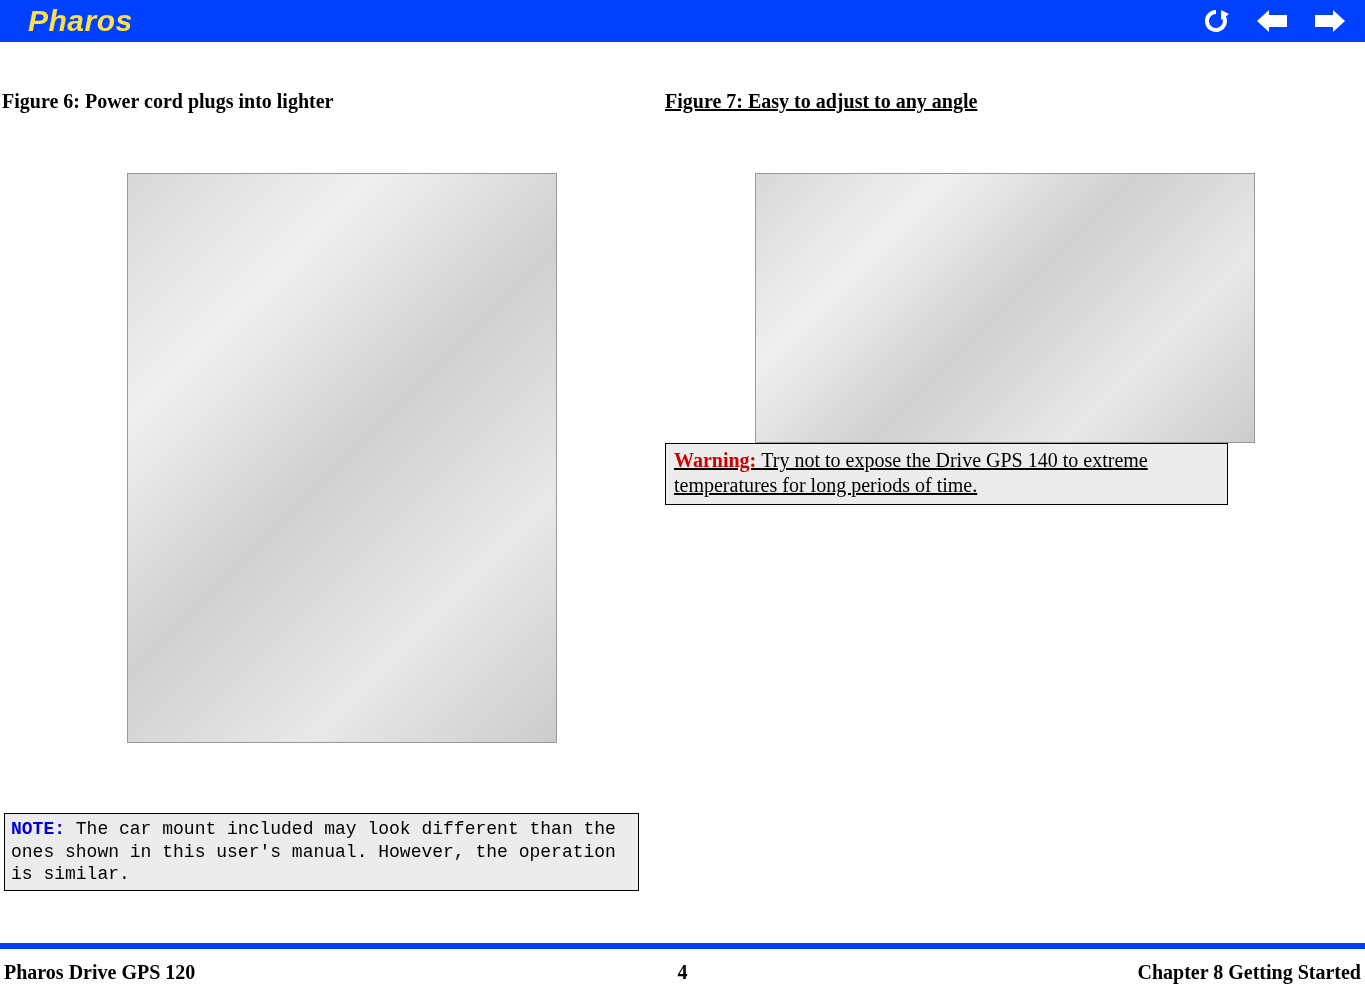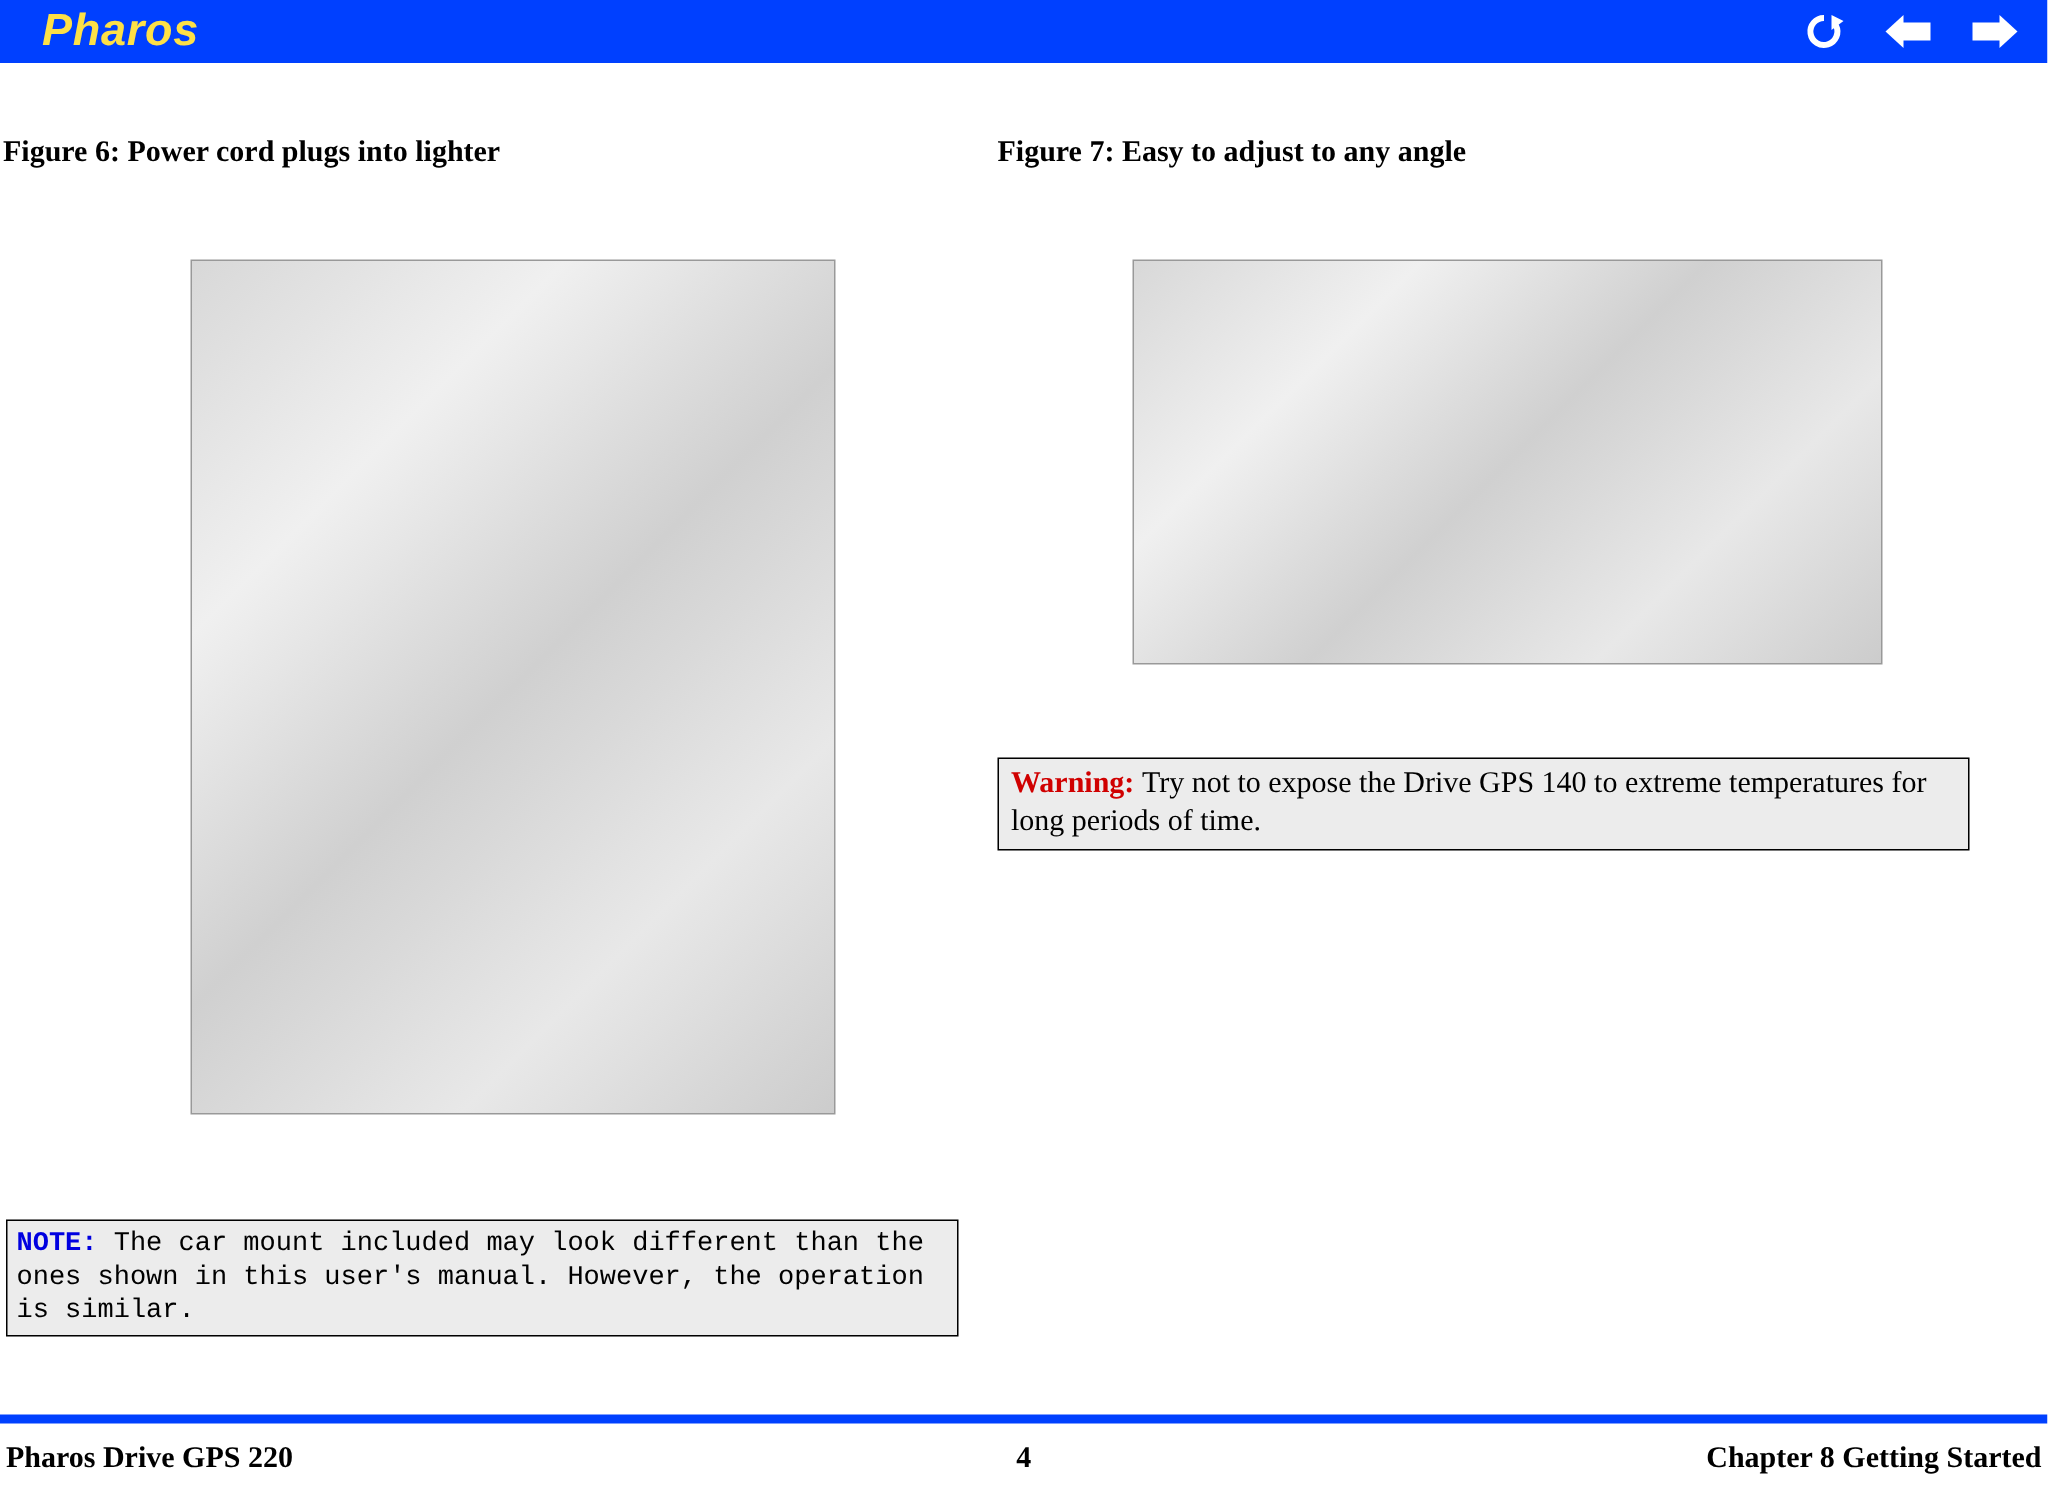--- a/index.html
+++ b/index.html
@@ -46,20 +46,21 @@
       display: flex;
       gap: 0;
     }
     .col-left {
       width: 665px;
       padding: 0 0 0 2px;
     }
     .col-right {
       width: 700px;
       padding: 0 0 0 0;
+      text-decoration: underline;
     }
     .fig-caption {
       font-family: "Times New Roman", Times, serif;
       font-weight: bold;
       font-size: 20px;
       color: #000;
       margin-bottom: 60px;
     }
     .col-left .fig-caption { margin-left: 0; }
     .col-right .fig-caption { margin-left: 0; }
@@ -96,22 +97,21 @@
       font-weight: bold;
     }
     .warn-box {
       background: #ececec;
       border: 1px solid #000;
       padding: 4px 8px 6px 8px;
       font-family: "Times New Roman", Times, serif;
       font-size: 20px;
       color: #000;
       line-height: 1.25;
-      margin-top: 62px;
-      width: 648px;
+      width: 563px;
       margin-left: 0;
     }
     .warn-label {
       color: #d00000;
       font-weight: bold;
     }
     .divider {
       position: absolute;
       left: 0; right: 0;
       bottom: 43px;
@@ -179,16 +179,16 @@
       <div class="warn-box">
         <span class="warn-label">Warning: </span><span>Try not to expose the Drive GPS 140 to extreme temperatures for long periods of time.</span>
       </div>
     </div>
   </div>
 </div>
 
 <div class="divider"></div>
 
 <div class="footer">
-  <span>Pharos Drive GPS 220</span>
+  <span>Pharos Drive GPS 120</span>
   <span class="footer-center">4</span>
   <span>Chapter 8 Getting Started</span>
 </div>
 
 </body></html>

